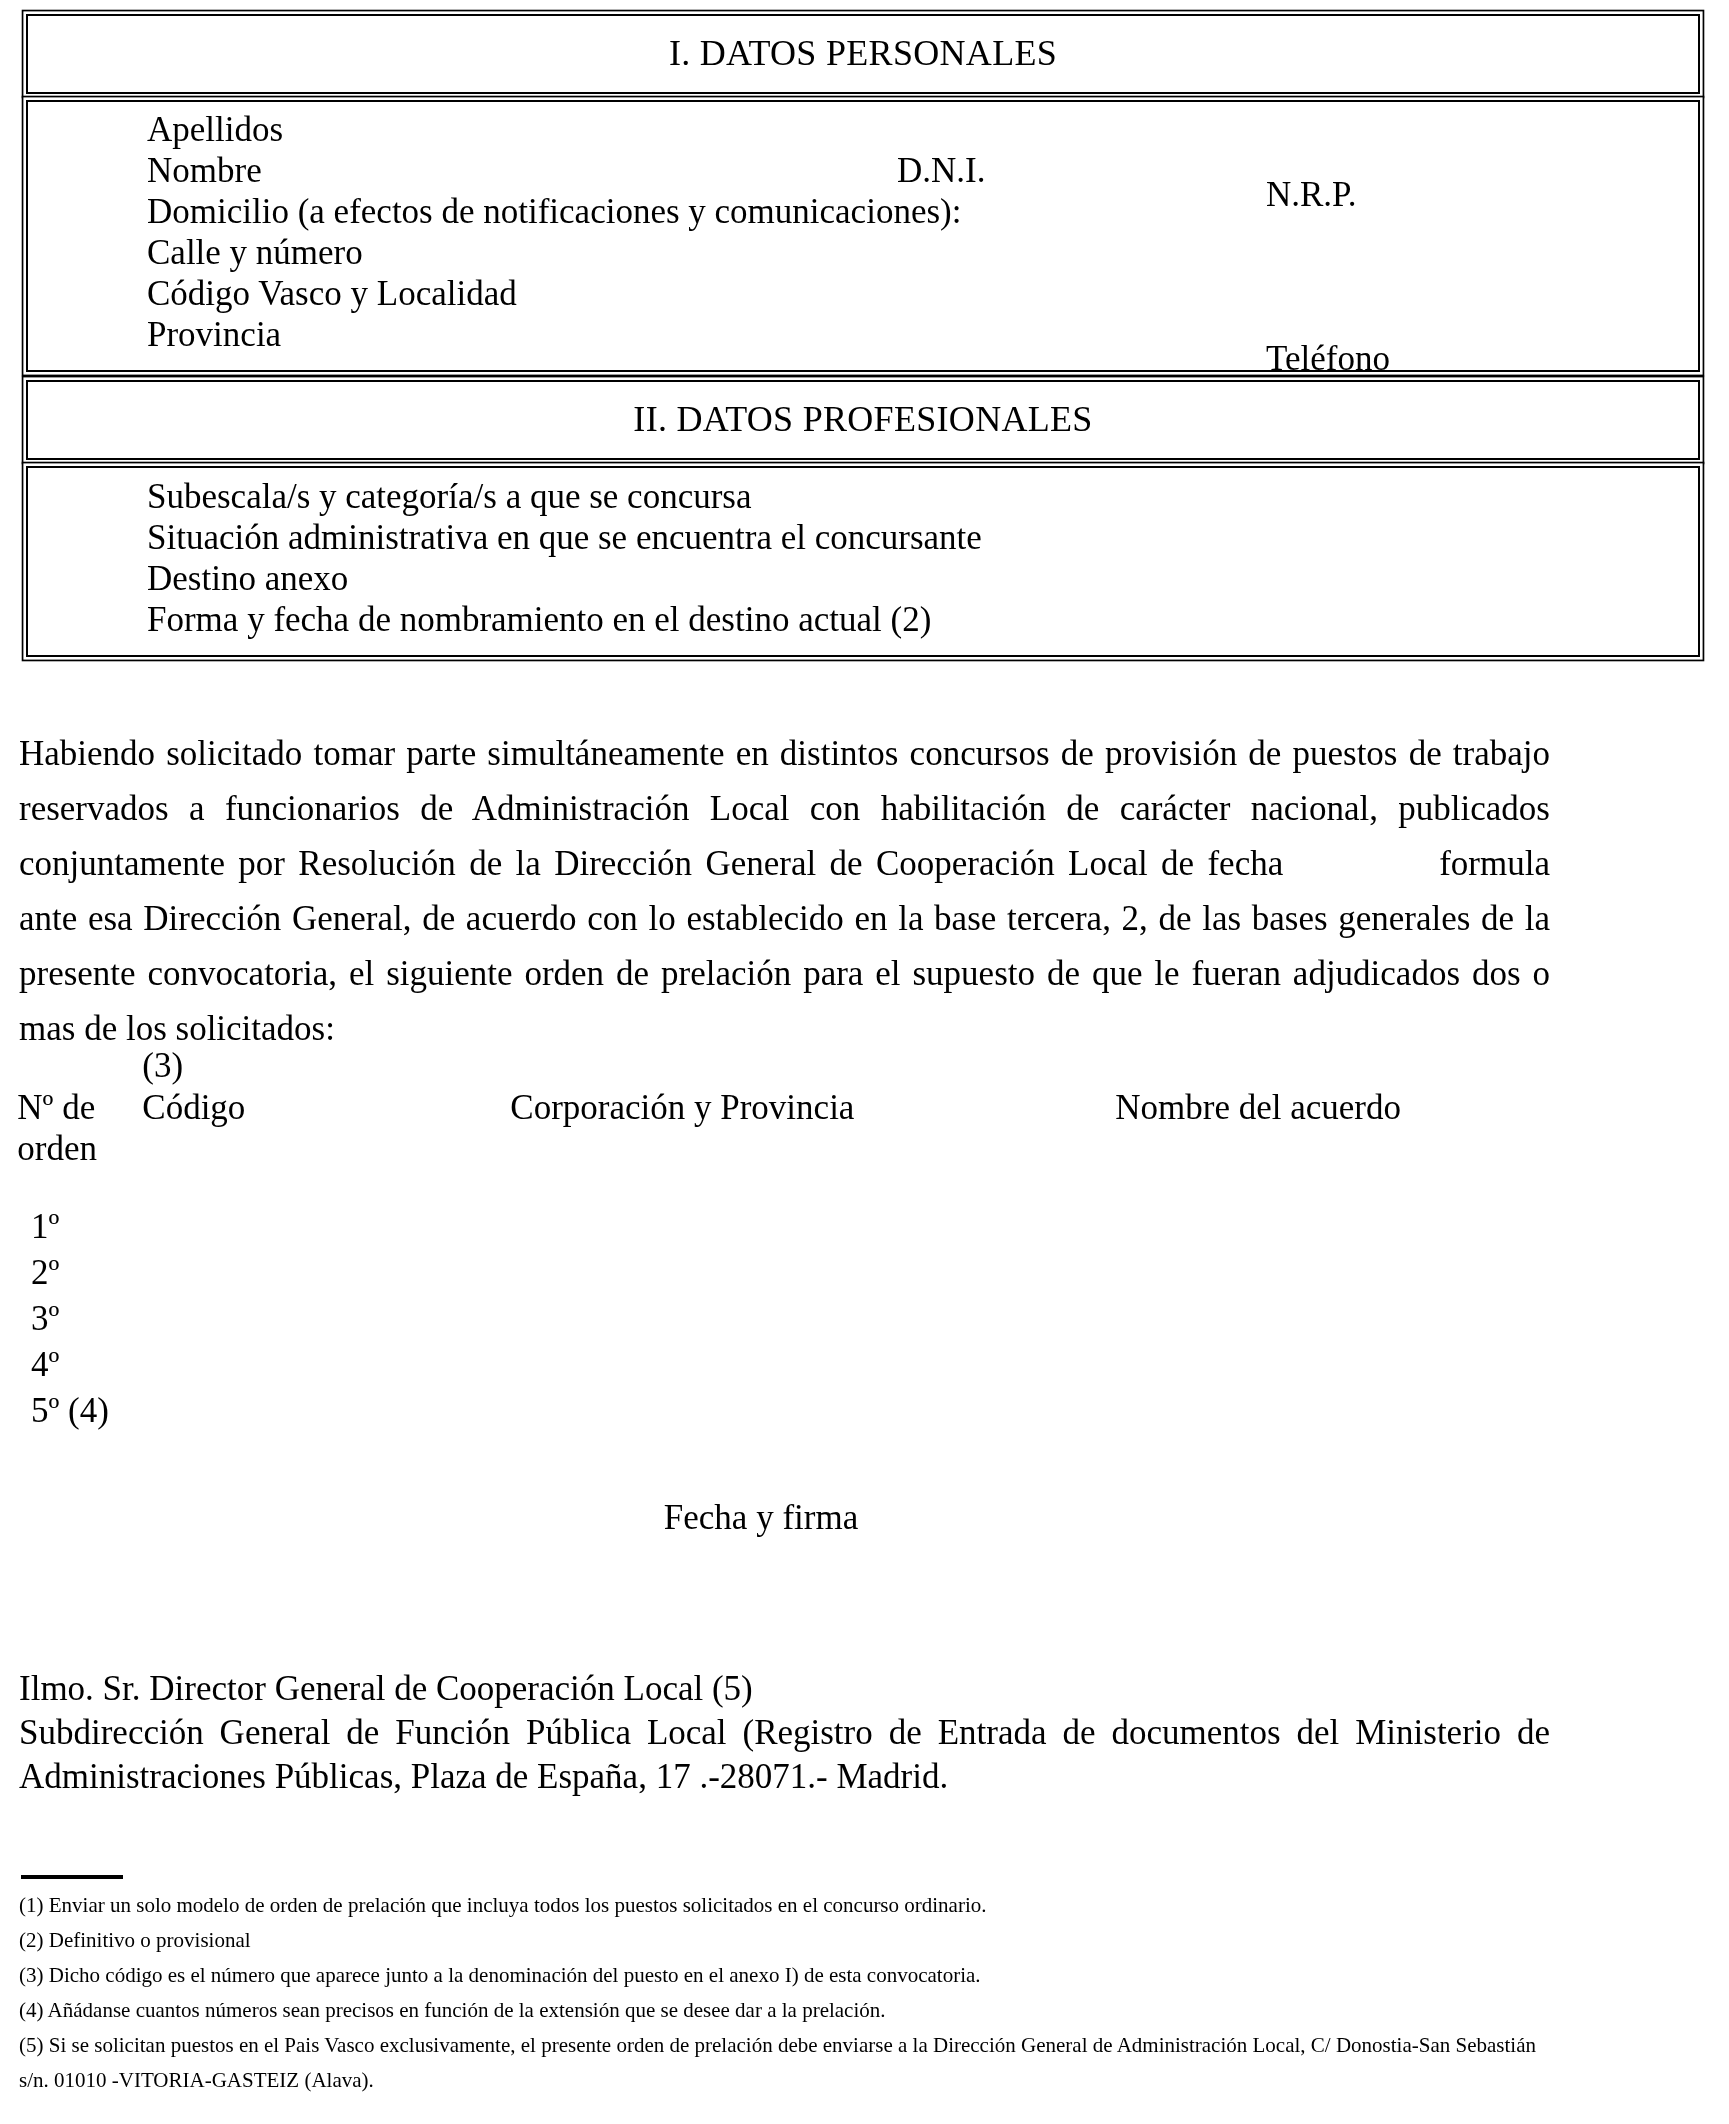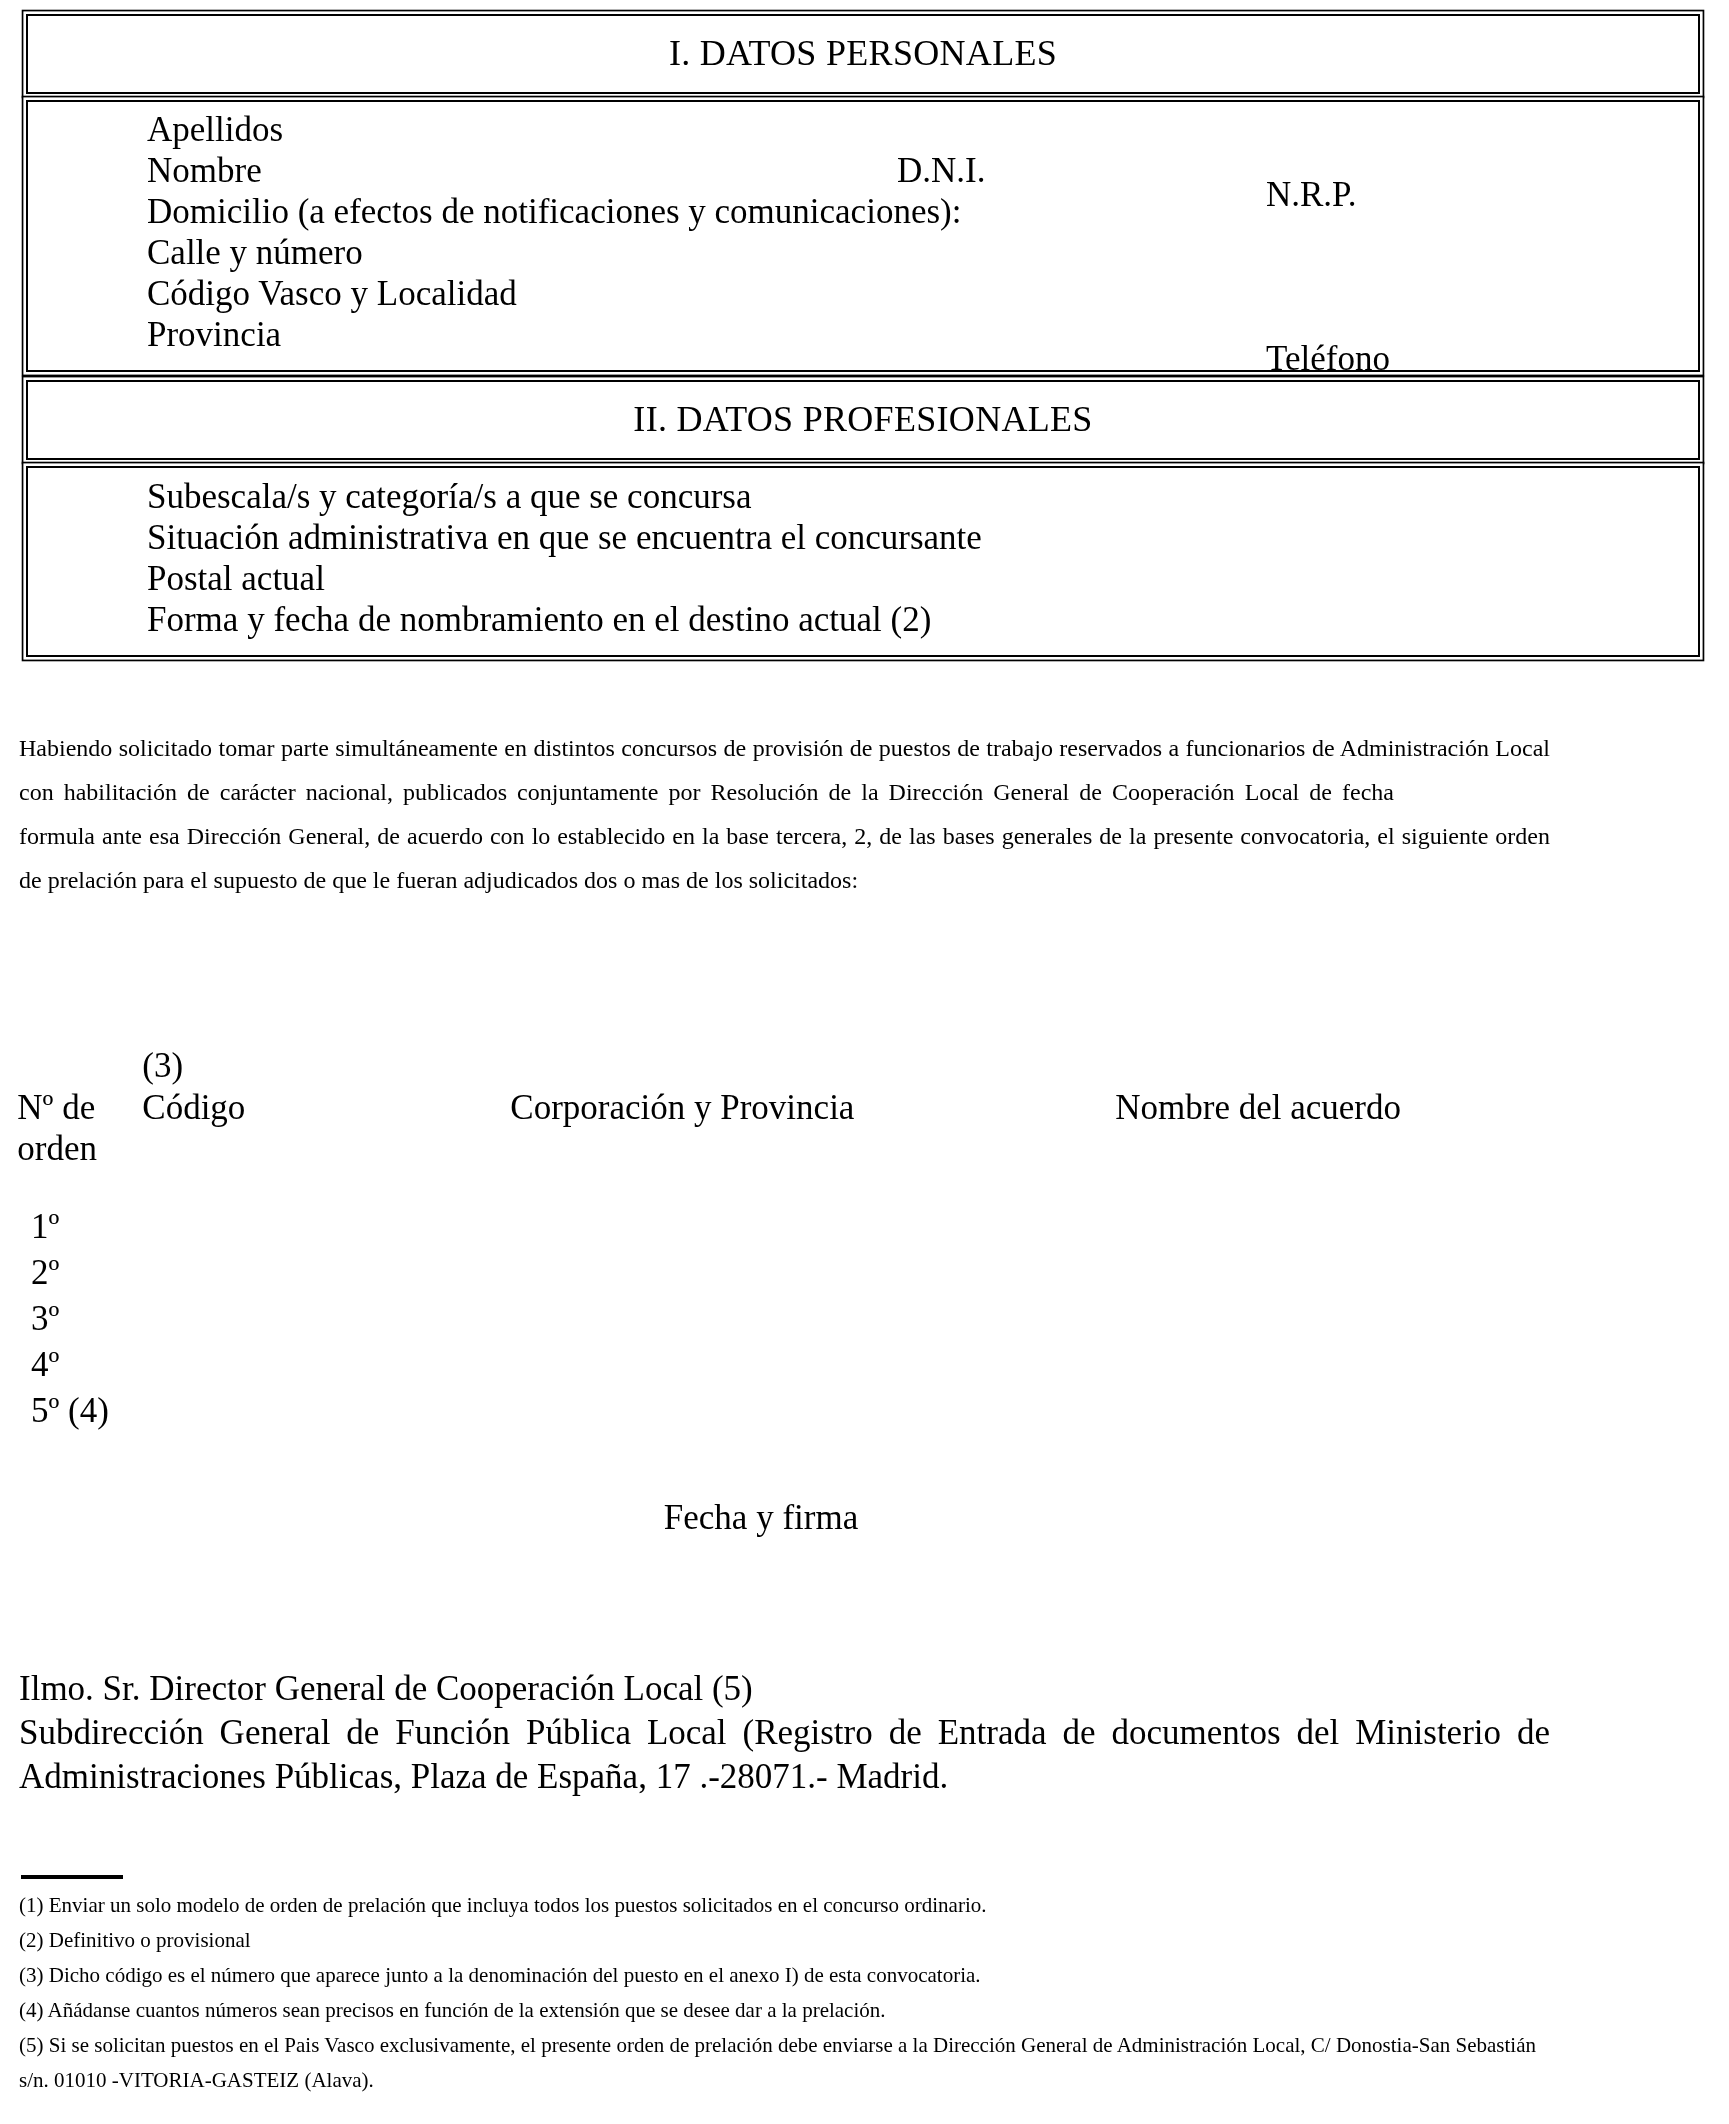--- a/index.html
+++ b/index.html
@@ -73,22 +73,22 @@
     top: 0;
     margin-top: 24px;
   }
 
   
   .paragraph {
     position: absolute;
     left: 19px;
     top: 726px;
     width: 1531px;
-    font-size: 24px;
-    line-height: 44px;
+    font-size: 35px;
+    line-height: 55px;
     text-align: justify;
     text-justify: inter-word;
   }
   .paragraph .gap {
     display: inline-block;
     width: 156px;
   }
 
   
   .table-area {
@@ -225,21 +225,21 @@
 
     <div class="box">
       <div class="section-body">
         <div class="field-line">
           <span>Subescala/s y categoría/s a que se concursa</span>
         </div>
         <div class="field-line">
           <span>Situación administrativa en que se encuentra el concursante</span>
         </div>
         <div class="field-line">
-          <span>Postal actual</span>
+          <span>Destino anexo</span>
         </div>
         <div class="field-line">
           <span>Forma y fecha de nombramiento en el destino actual (2)</span>
         </div>
       </div>
     </div>
 
   </div>
 
   <div class="paragraph">

